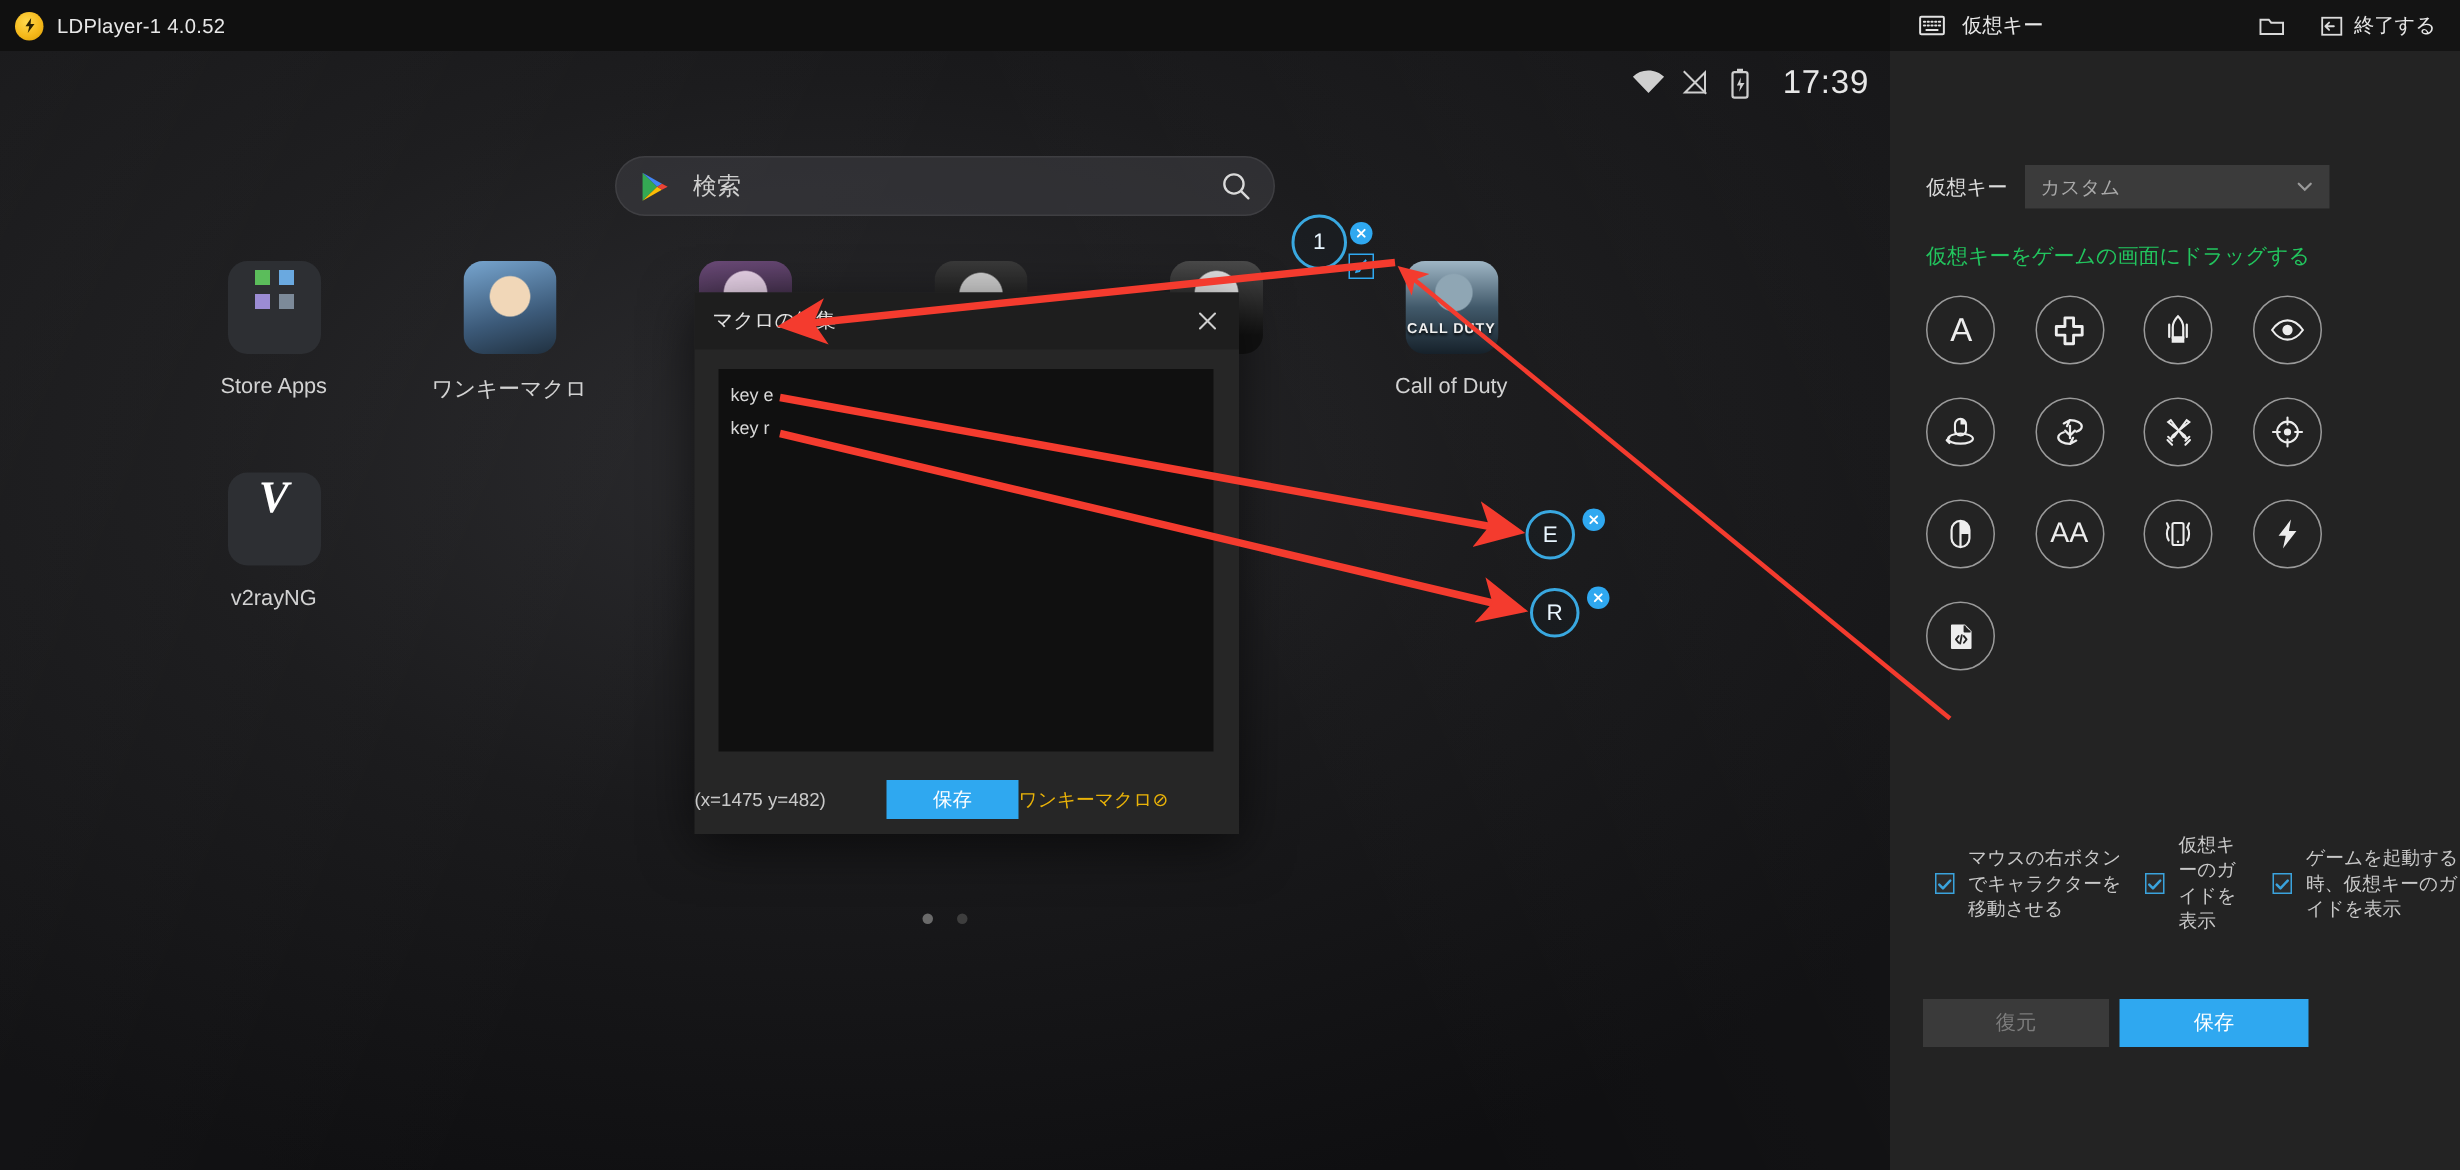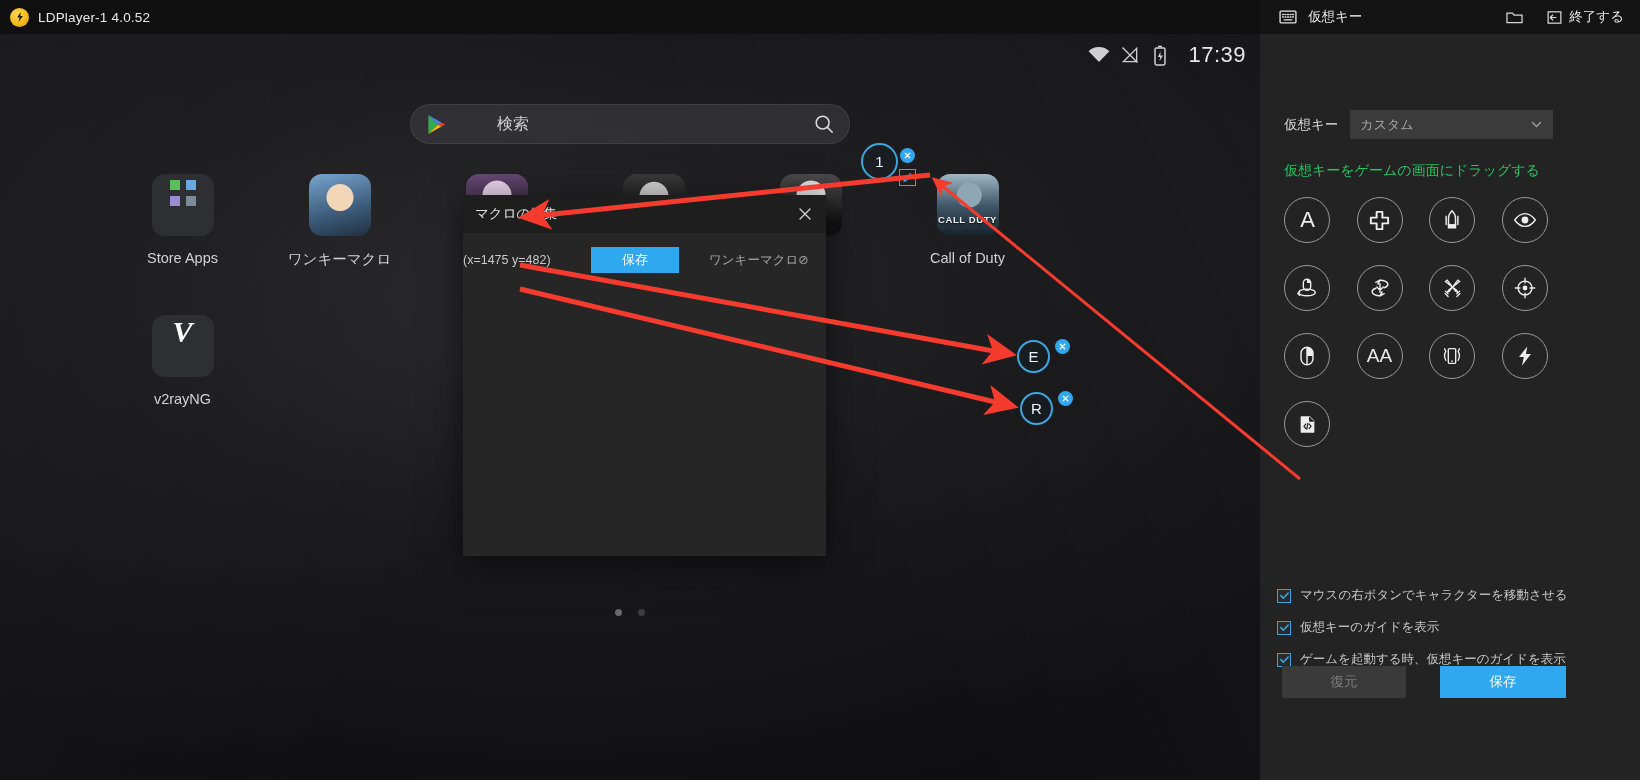--- a/index.html
+++ b/index.html
@@ -62,21 +62,21 @@
   }
   .statusbar .sicon { width:22px;height:20px;display:block;color:#cfcfcf; }
   .statusbar .sicon svg{display:block;}
   .clock { font-size:22px; color:#e7e7e7; letter-spacing:.5px; margin-left:2px; }
 
   
   .searchbar {
     position:absolute; left:410px; top:70px; width:440px; height:40px;
     border-radius:21px; background:rgba(60,60,64,.62);
     border:1px solid rgba(255,255,255,.07);
-    display:flex; align-items:center; padding:0 14px;gap:35px;
+    display:flex; align-items:center; padding:0 14px;
   }
   .gplay { width:23px;height:23px;position:relative;flex:0 0 auto; }
   .gplay svg{display:block;width:23px;height:23px;}
   .search-text { color:#cfcfcf; font-size:16px; margin-left:14px; flex:1; }
   .search-mag { width:22px;height:22px;color:#dadada; }
   .search-mag svg{display:block;width:22px;height:22px;}
 
   
   .apps { position:absolute; left:0; top:140px; width:1260px; }
   .approw { display:flex; padding-left:104px; gap:0; }
@@ -137,21 +137,21 @@
     width:330px; height:255px; background:#101010; border:none;
     color:#d8d8d8; font-size:12px; font-family:"Liberation Sans",sans-serif;
     padding:6px 8px; resize:none; outline:none; line-height:1.84;
   }
   .dlg-foot { display:flex; align-items:center; padding:14px 16px 0 0; }
   .coords { color:#c9c9c9; font-size:12.5px; width:128px; }
   .save-btn {
     width:88px; height:26px; background:#2fa8f0; color:#fff; border:none;
     font-size:13px; cursor:pointer; font-family:"Liberation Sans",sans-serif;
   }
-  .onekey { margin-left:30px; color:#a3a3a3; font-size:12.5px; cursor:pointer; white-space:nowrap; }
+  .onekey { color:#eab308; font-size:12.5px; cursor:pointer; white-space:nowrap; }
 
   
   .panel {
     position:absolute; left:1260px; top:34px; width:380px; height:746px;
     background:#232323;
   }
   .vk-select-row { position:absolute; left:24px; top:76px; display:flex; align-items:center; }
   .vk-sel-label { color:#dcdcdc; font-size:13.5px; margin-right:12px; }
   .vk-select {
     width:203px; height:29px; background:#3b3b3b; border:none;
@@ -163,28 +163,28 @@
 
   .drag-hint { position:absolute; left:24px; top:128px; color:#22c55e; font-size:14px; }
 
   .icon-grid { position:absolute; left:24px; top:163px; width:290px;
     display:grid; grid-template-columns:repeat(4,1fr); row-gap:22px; }
   .ikey { width:46px;height:46px;border-radius:50%; border:1.4px solid #9a9a9a;
     display:flex;align-items:center;justify-content:center; color:#ededed; cursor:pointer; }
   .ikey svg{display:block;}
   .ikey .glyph { font-size:22px; letter-spacing:-1px; }
 
-  .checks { position:absolute; left:17px; top:521px; display:flex; flex-direction:column; gap:15px;margin-top:32px; }
+  .checks { position:absolute; left:30px; top:521px; display:flex; flex-direction:row; gap:15px; }
   .chk { display:flex; align-items:center; gap:9px; cursor:pointer; }
   .cbox { width:14px;height:14px;border:1px solid #3aa3dd; background:#2b2b2b;
           display:flex;align-items:center;justify-content:center; }
   .cbox svg{display:block;width:11px;height:11px;color:#3aa3dd;}
   .chk .lbl { color:#c8c8c8; font-size:12.5px; }
 
-  .panel-btns { position:absolute; left:22px; top:632px; display:flex; gap:34px; }
+  .panel-btns { position:absolute; left:22px; top:632px; display:flex; gap:7px; }
   .btn-restore { width:124px;height:32px; background:#3a3a3a; color:#7c7c7c;
      border:none; font-size:13.5px; font-family:"Liberation Sans",sans-serif; cursor:pointer; }
   .btn-save { width:126px;height:32px; background:#2fa8f0; color:#fff;
      border:none; font-size:13.5px; font-family:"Liberation Sans",sans-serif; cursor:pointer; }
 
   
   .vkbtn { position:absolute; display:flex; align-items:center; justify-content:center;
     border-radius:50%; border:2px solid #39a8e0; color:#e9f6ff;
     background:rgba(20,30,40,.25); font-size:15px; }
   .badge-x { position:absolute; width:15px;height:15px;border-radius:50%;
@@ -383,20 +383,24 @@
 
   <div class="dialog">
     <div class="dlg-head">
       <span class="dlg-title">マクロの編集</span>
       <span class="sp"></span>
       <span class="dlg-close">
         <svg viewBox="0 0 18 18" fill="none" stroke="currentColor" stroke-width="1.4" stroke-linecap="round">
             <path d="M4 4l10 10M14 4L4 14"></path>
           </svg>
       </span>
+    </div>
+    <div class="dlg-body">
+      <textarea class="macro-area" spellcheck="false" style="">key e
+key r</textarea>
     </div>
     <div class="dlg-foot">
       <span class="coords">(x=1475  y=482)</span>
       <button class="save-btn">保存</button>
       <span class="onekey">ワンキーマクロ⊘</span>
     </div>
   </div>
 
   <div class="panel">
 

